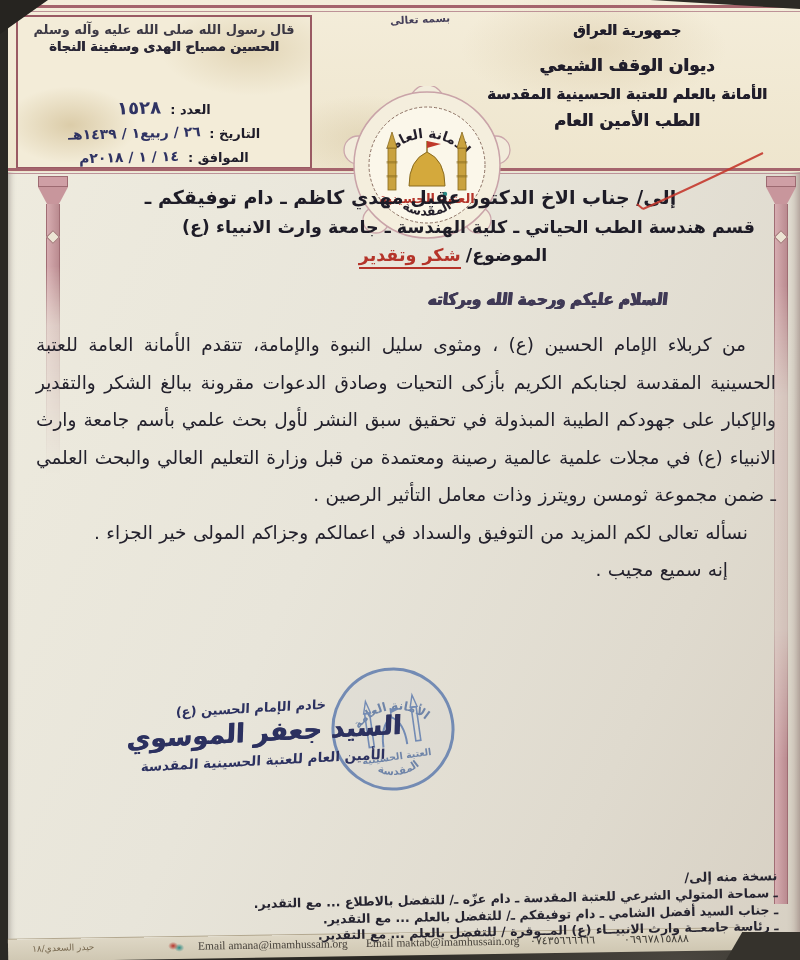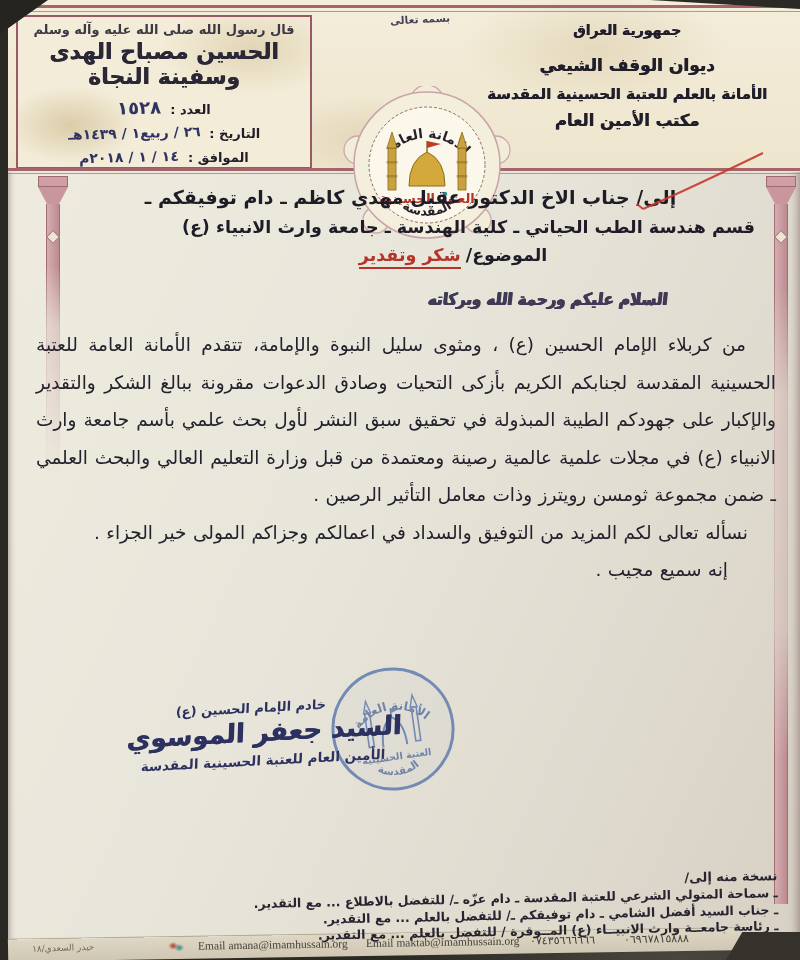--- a/index.html
+++ b/index.html
@@ -16,21 +16,21 @@
                     radial-gradient(120px 60px at 45% 80%,rgba(198,178,132,.30),transparent 70%),
                     linear-gradient(180deg,#f4edda,#eee5cd);}
   .rule{position:absolute;left:0;right:0;background:#a5646c;}
   .rule.t1{top:5px;height:3px}.rule.t2{top:11px;height:1px;background:#bd9297}
   .rule.b1{top:168px;height:3px}.rule.b2{top:173px;height:1px;background:#bd9297}
   .hbox{position:absolute;left:8px;top:15px;width:292px;height:150px;border:2px solid #9a5a63;
         background:radial-gradient(95px 55px at 18% 72%,rgba(200,178,130,.55),transparent 70%),
                    radial-gradient(130px 65px at 80% 22%,rgba(205,185,140,.45),transparent 70%),#f3ecd8;
         direction:rtl;text-align:center;color:#2a2736;}
   .hadith-small{margin-top:5px;font-size:13px;font-weight:bold;letter-spacing:-.4px;opacity:.9}
-  .hadith-main{margin-top:2px;font-size:22px;font-weight:bold;letter-spacing:-.6px;text-shadow:.5px 0 currentColor;}
+  .hadith-main{margin-top:2px;font-size:13px;font-weight:bold;letter-spacing:-.6px;text-shadow:.5px 0 currentColor;}
   .fld{position:absolute;left:0;right:0;display:flex;direction:rtl;justify-content:center;gap:9px;font-weight:bold;align-items:baseline}
   .fld .lab{font-size:13px;color:#1f1d2a}
   .fld .val{color:#2f3363;transform:rotate(-1.5deg);font-size:14px}
   .fld.n{top:80px}.fld.n .val{font-size:18px;letter-spacing:2px}
   .fld.d{top:108px}.fld.m{top:132px}
   .bism{position:absolute;left:382px;top:13px;font-size:10.5px;font-weight:bold;color:#46405a;transform:rotate(-3deg)}
   .org{position:absolute;right:12px;top:22px;width:322px;text-align:center;direction:rtl;color:#211e2b;font-weight:bold;}
   .org div{text-shadow:.6px 0 currentColor;}
   .org .l1{font-size:14px}
   .org .l2{font-size:17px;margin-top:17px;letter-spacing:-.5px}
@@ -115,21 +115,21 @@
           <span class="val">١٤ / ١ / ٢٠١٨م</span>
         </div>
       </div>
 
       <div class="bism">بسمه تعالى</div>
 
       <div class="org">
         <div class="l1">جمهورية العراق</div>
         <div class="l2">ديوان الوقف الشيعي</div>
         <div class="l3">الأمانة بالعلم للعتبة الحسينية المقدسة</div>
-        <div class="l4">مكتب الأمين العام</div>
+        <div class="l4">الطب الأمين العام</div>
       </div>
     </div>
 
     <div class="rule b1" style="position:absolute"></div>
     <div class="rule b2" style="position:absolute"></div>
 
     <svg class="emblem" viewBox="0 0 186 160">
       <circle cx="93" cy="16" r="17" fill="#f2ecdb" stroke="#cba6ab" stroke-width="1.3"></circle>
       <circle cx="24" cy="64" r="14" fill="#f2ecdb" stroke="#cba6ab" stroke-width="1.3"></circle>
       <circle cx="162" cy="64" r="14" fill="#f2ecdb" stroke="#cba6ab" stroke-width="1.3"></circle>

